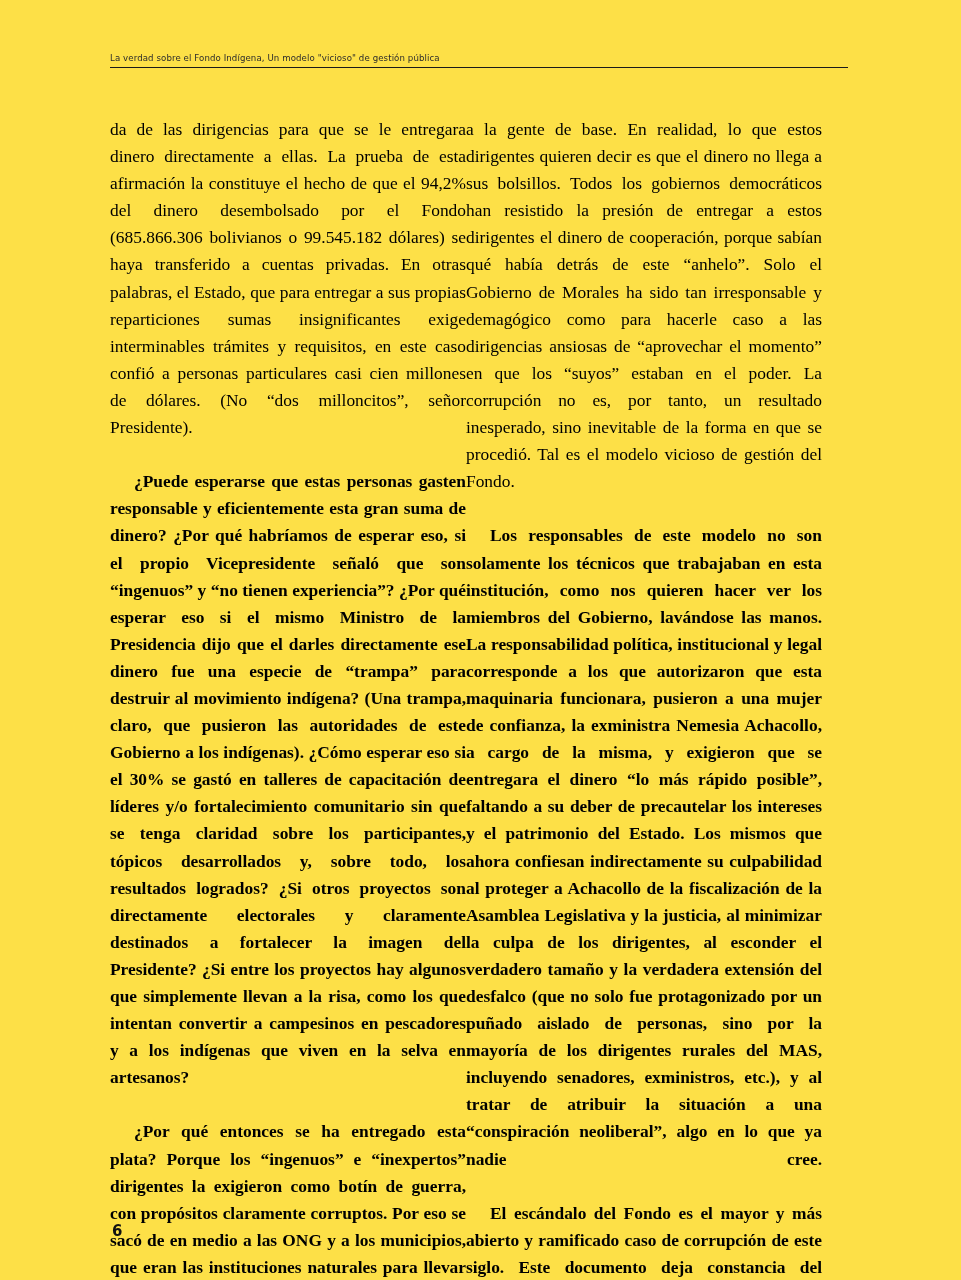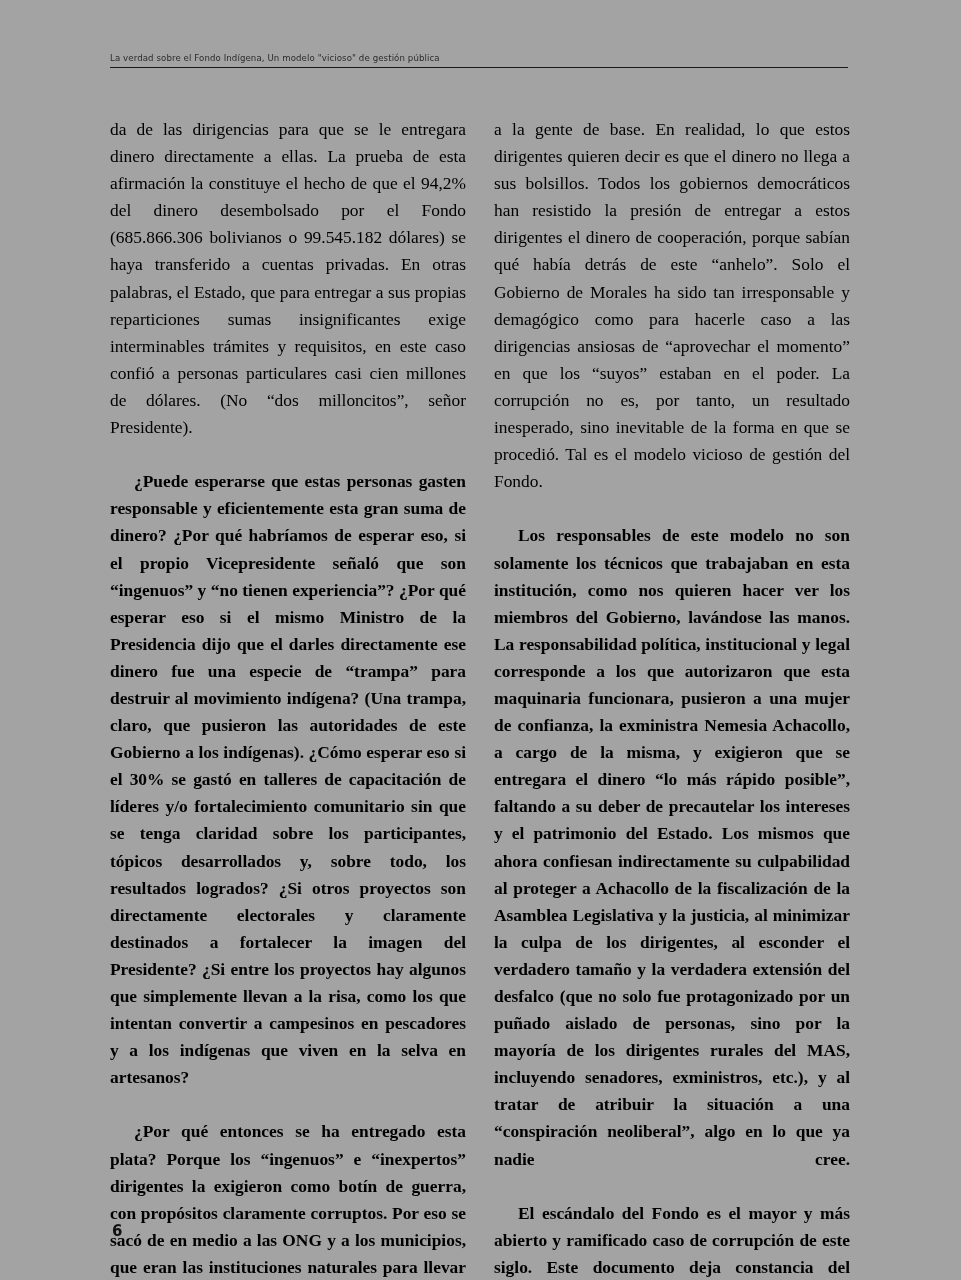--- a/index.html
+++ b/index.html
@@ -11,21 +11,21 @@
     width: 961px;
     height: 1280px;
     position: relative;
     font-family: "Liberation Serif", serif;
     color: #000000;
     overflow: hidden;
   }
   .page {
     position: absolute;
     inset: 0;
-    background: #a3a3a3;
+    background: #fde047;
   }
 
   
   .running-head {
     position: absolute;
     left: 110px;
     top: 52px;
     width: 738px;
   }
   .running-head-text {
@@ -45,21 +45,20 @@
 
   
   .columns {
     position: absolute;
     left: 110px;
     top: 116px;
     width: 740px;
     height: 1075px;
     display: flex;
     flex-direction: row;
-    gap: 28px;
   }
   .col {
     width: 356px;
     display: block;
   }
   .col p {
     margin: 0;
     font-family: "Liberation Serif", serif;
     font-size: 17.4px;
     line-height: 27.1px;

